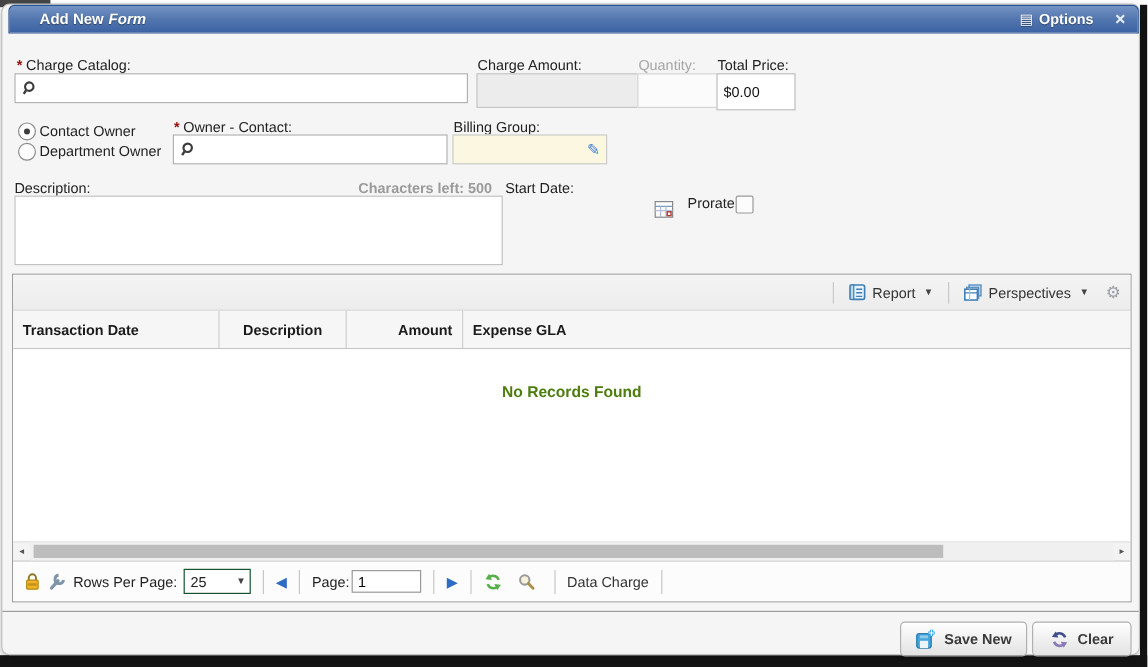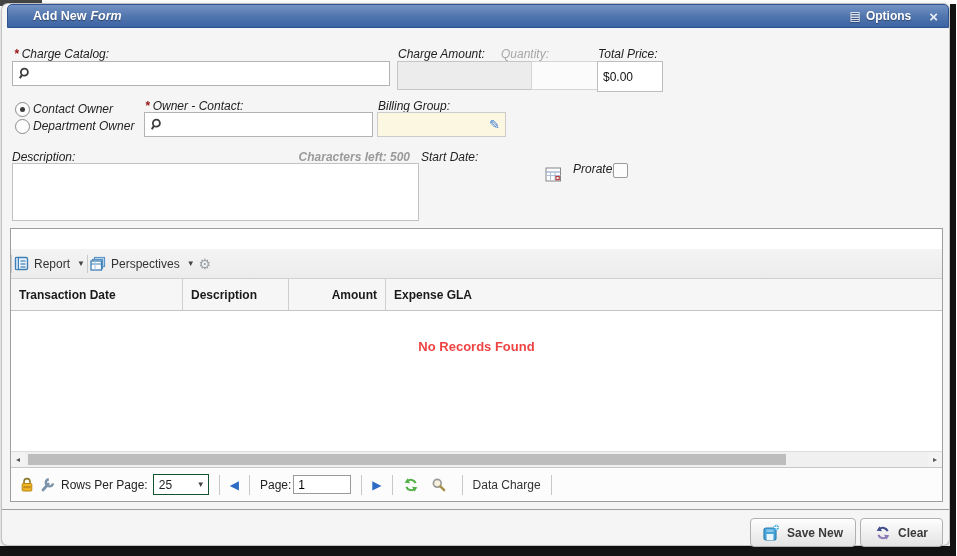--- a/index.html
+++ b/index.html
@@ -17,57 +17,57 @@
     background:linear-gradient(#7493c5,#5276ae 50%,#3c63a4);border:1px solid #2f5391;
     display:flex;align-items:center;padding:0 10px 0 25px;color:#fff;}
   .title-text{font-size:12.5px;font-weight:bold;text-shadow:0 1px 1px rgba(0,0,0,.45);}
   .title-text .itl{font-style:italic;margin-left:4px;}
   .titlebar-right{margin-left:auto;display:flex;align-items:center;gap:8px;}
   .options-btn{display:flex;align-items:center;gap:5px;font-size:12px;font-weight:bold;cursor:pointer;text-shadow:0 1px 1px rgba(0,0,0,.4);}
   .opt-icon{font-size:12px;}
   .close-btn{font-size:15px;font-weight:bold;margin-left:10px;cursor:pointer;color:#e8edf5;line-height:1;}
 
   
-  .lbl{position:absolute;font-size:12px;color:#222;white-space:nowrap;font-style:italic;}
+  .lbl{position:absolute;font-size:12px;color:#222;white-space:nowrap;}
   .lbl .req{color:#991111;font-weight:bold;margin-right:3px;}
   .lbl-dis{color:#a6a6a6;}
   .chars-left{font-weight:bold;color:#9a9a9a;text-align:right;}
   .tb{position:absolute;background:#fff;border:1px solid #b3b3b3;font:12px "Liberation Sans","DejaVu Sans",sans-serif;padding:2px 5px;color:#111;outline:none;}
   .tb:disabled{color:#555;}
   .searchbox{position:absolute;display:flex;align-items:center;background:#fff;border:1px solid #b3b3b3;}
   .searchbox svg{margin-left:5px;flex:none;}
   .searchbox input{flex:1;border:none;outline:none;background:transparent;font:12px "Liberation Sans",sans-serif;padding:2px 4px;min-width:0;}
   .billing{background:#fbf7e0;}
   .billing .pencil{margin-left:auto;margin-right:5px;color:#3a7bd5;font-size:13px;line-height:1;cursor:pointer;}
   .ta{position:absolute;background:#fff;border:1px solid #c2c2c2;resize:none;outline:none;font:12px "Liberation Sans",sans-serif;padding:3px;}
   .radio{position:absolute;width:13px;height:13px;border:1px solid #8a8a8a;border-radius:50%;background:#fdfdfd;display:flex;align-items:center;justify-content:center;cursor:pointer;}
   .radio.sel::after{content:"";width:5px;height:5px;border-radius:50%;background:#3c3c3c;}
   .chk{position:absolute;width:13px;height:13px;border:1px solid #9a9a9a;background:#fcfcfc;border-radius:2px;cursor:pointer;}
   .calbtn{position:absolute;cursor:pointer;}
 
   
   .grid{left:10px;top:228px;width:933px;height:274px;background:#fff;border:1px solid #9e9e9e;display:flex;flex-direction:column;}
-  .grid-toolbar{height:29px;flex:none;background:linear-gradient(#f4f4f4,#ececec);border-bottom:1px solid #d0d0d0;display:flex;align-items:center;padding-right:8px;gap:2px;margin-top:20px;}
+  .grid-toolbar{height:29px;flex:none;background:linear-gradient(#f4f4f4,#ececec);border-bottom:1px solid #d0d0d0;display:flex;align-items:center;justify-content:flex-end;padding-right:8px;gap:12px;}
   .tbtn{display:flex;align-items:center;gap:5px;font-size:12px;color:#333;cursor:pointer;}
   .caret{font-size:8px;color:#444;margin-left:2px;}
   .tsep{width:1px;height:18px;background:#c9c9c9;}
   .gear{font-size:14px;color:#9aa0a6;cursor:pointer;margin-left:2px;}
 
   .grid-header{height:31px;flex:none;display:flex;background:#f6f6f6;border-bottom:1px solid #c4c4c4;font-size:12px;font-weight:bold;color:#1a1a1a;}
   .hc{display:flex;align-items:center;padding:0 8px;border-right:1px solid #cfcfcf;box-sizing:border-box;cursor:pointer;}
   .hc.c0{width:185px;background:#e7e7e7;}
   .hc.c1{width:172px;}
-  .hc.c2{width:106px;}
+  .hc.c2{width:106px;justify-content:center;}
   .hc.c3{width:97px;}
   .hc.c4{width:97px;justify-content:flex-end;}
   .hc.c5{flex:1;border-right:none;}
   .sorticon{margin-left:auto;display:flex;flex-direction:column;font-size:6px;line-height:5px;color:#444;}
 
   .grid-body{flex:1;position:relative;background:#fff;}
-  .empty-msg{position:absolute;left:0;right:0;top:28px;text-align:center;font-size:13px;font-weight:bold;color:#ef4444;}
+  .empty-msg{position:absolute;left:0;right:0;top:28px;text-align:center;font-size:13px;font-weight:bold;color:#4d7c0f;}
 
   .hscroll{height:15px;flex:none;background:#f3f3f3;border-top:1px solid #dcdcdc;display:flex;align-items:stretch;}
   .harrow{width:14px;flex:none;display:flex;align-items:center;justify-content:center;font-size:8px;color:#555;cursor:pointer;}
   .htrack{flex:1;position:relative;background:#f0f0f0;}
   .hthumb{position:absolute;left:3px;top:2px;height:11px;width:758px;background:#bdbdbd;cursor:grab;}
 
   .pager{height:33px;flex:none;background:#fcfcfc;border-top:1px solid #c8c8c8;display:flex;align-items:center;padding-left:9px;font-size:12px;color:#222;}
   .pager .psep{width:1px;height:20px;background:#c8c8c8;margin:0 10px;}
   .pager svg{flex:none;}
   .picon{margin-right:6px;cursor:pointer;display:flex;}
@@ -111,21 +111,21 @@
     <svg width="13" height="13" viewBox="0 0 13 13">
         <circle cx="6.4" cy="5.2" r="3.5" fill="none" stroke="#3c3c3c" stroke-width="1.8"></circle>
         <line x1="3.8" y1="8.1" x2="1.8" y2="11.3" stroke="#3c3c3c" stroke-width="2"></line>
       </svg>
     <input value="" style="">
   </div>
 
   <div class="lbl" style="left:398px;top:47px;">Charge Amount:</div>
   <input class="tb" style="left: 397px; top: 61px; width: 123px; height: 23px; background: rgb(236, 236, 236); border-color: rgb(198, 198, 198);" disabled="">
 
-  <div class="lbl lbl-dis" style="left:501px;top:47px;">Quantity:</div>
+  <div class="lbl lbl-dis" style="left:532px;top:47px;">Quantity:</div>
   <input class="tb" style="left: 531px; top: 61px; width: 56px; height: 23px; background: rgb(251, 251, 251); border-color: rgb(213, 213, 213);" disabled="">
 
   <div class="lbl" style="left:598px;top:47px;">Total Price:</div>
   <input class="tb" style="left: 597px; top: 61px; width: 54px; height: 25px; border-color: rgb(189, 189, 189);" readonly="" value="$0.00">
 
   <span class="radio sel" style="left:15px;top:102px;"></span>
   <div class="lbl" style="left:33px;top:102px;">Contact Owner</div>
   <span class="radio" style="left:15px;top:119px;"></span>
   <div class="lbl" style="left:33px;top:119px;">Department Owner</div>
 

